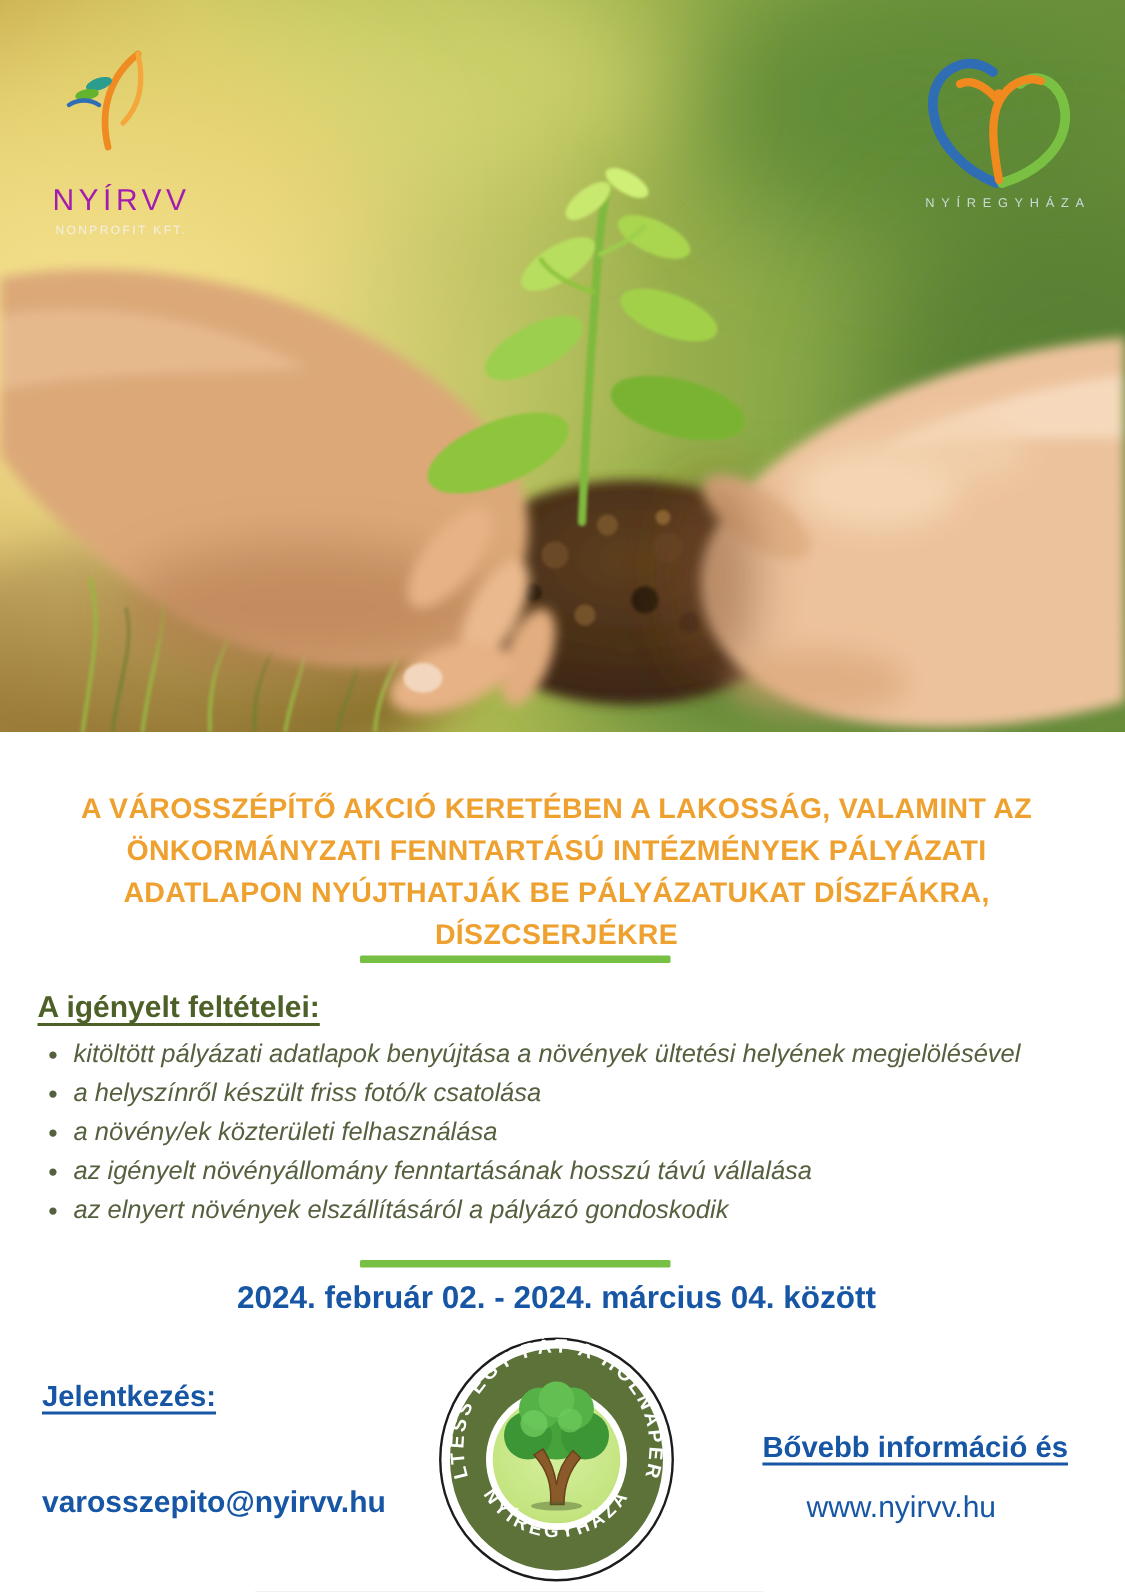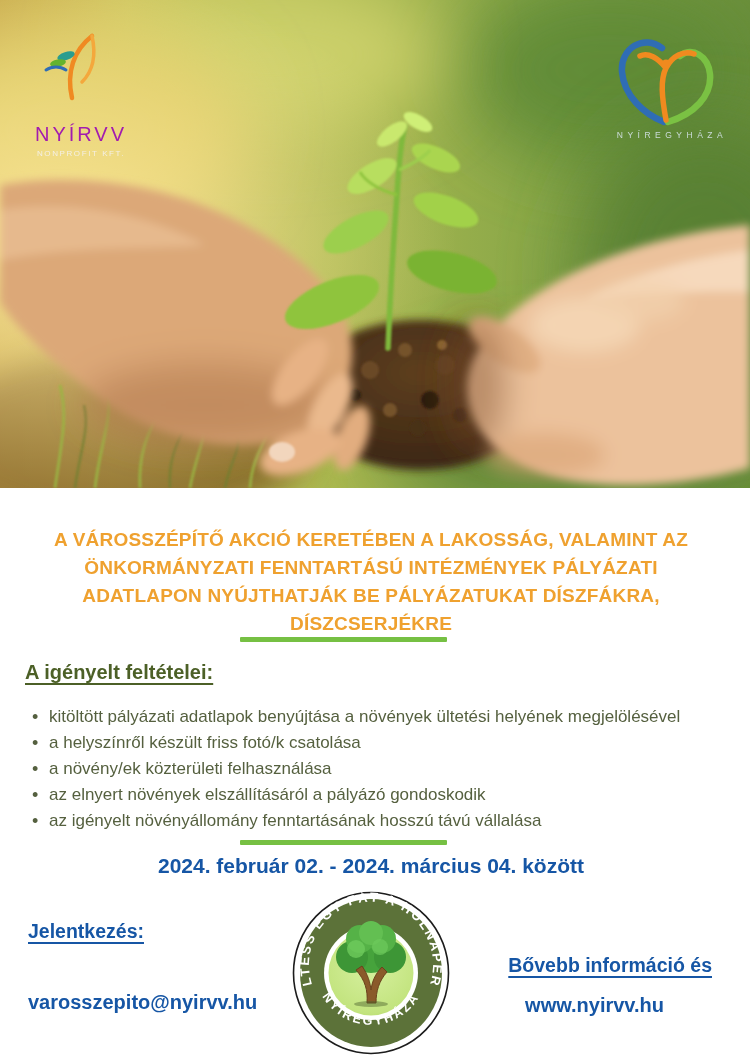--- a/index.html
+++ b/index.html
@@ -28,42 +28,42 @@
     color:#efa12f;font-size:19px;font-weight:700;line-height:28px;letter-spacing:.2px;
   }
   .divider{position:absolute;left:240px;width:207px;height:5px;background:#76c043;border-radius:1px;}
   .divider.d1{top:149px;}
   .divider.d2{top:352px;}
   .cond-heading{
     position:absolute;top:173px;left:25px;
     color:#4c6027;font-size:20px;font-weight:700;
     text-decoration:underline;text-underline-offset:4px;text-decoration-thickness:2px;
   }
-  .cond-list{position:absolute;top:216px;left:30px;right:8px;margin:0;padding:0;list-style:none;}
+  .cond-list{position:absolute;top:202px;left:30px;right:8px;margin:0;padding:0;list-style:none;font-style:italic;}
   .cond-list li{
     position:relative;padding-left:19px;color:#55603f;
     font-size:17px;line-height:26px;
   }
   .cond-list li::before{
     content:"•";position:absolute;left:2px;top:0;color:#55603f;font-size:18px;
   }
   .date-line{
     position:absolute;top:366px;left:0;width:100%;text-align:center;
     color:#1656a5;font-size:21px;font-weight:800;
   }
   
   .badge{position:absolute;top:403px;left:50%;margin-left:-79px;width:158px;height:164px;}
   .apply-label,.info-label{
     color:#1656a5;font-size:19.5px;font-weight:800;
     text-decoration:underline;text-underline-offset:4px;text-decoration-thickness:2px;
   }
   .apply-label{position:absolute;top:432px;left:28px;}
   .apply-email{position:absolute;top:503px;left:28px;color:#1656a5;font-size:20px;font-weight:800;}
   .info-label{position:absolute;top:430px;right:30px;text-align:right;line-height:31px;margin-top:32px;}
-  .info-url{position:absolute;top:506px;right:78px;color:#1656a5;font-size:20px;font-weight:700;}
+  .info-url{position:absolute;top:506px;right:78px;color:#1656a5;font-size:20px;font-weight:400;}
 </style>
 </head>
 <body>
 
 <div class="poster">
 
   <div class="photo">
     <svg width="750" height="488" viewBox="0 0 750 488">
       <defs>
         <linearGradient id="bg" x1="0" y1="0" x2="1" y2="0">
@@ -205,22 +205,22 @@
     <div class="intro">A VÁROSSZÉPÍTŐ AKCIÓ KERETÉBEN A LAKOSSÁG, VALAMINT  AZ ÖNKORMÁNYZATI FENNTARTÁSÚ INTÉZMÉNYEK PÁLYÁZATI ADATLAPON NYÚJTHATJÁK BE PÁLYÁZATUKAT DÍSZFÁKRA, DÍSZCSERJÉKRE</div>
 
     <div class="divider d1"></div>
 
     <div class="cond-heading">A igényelt feltételei:</div>
 
     <ul class="cond-list">
       <li>kitöltött pályázati adatlapok benyújtása a növények ültetési helyének megjelölésével</li>
       <li>a helyszínről készült friss fotó/k csatolása</li>
       <li>a növény/ek közterületi felhasználása</li>
+      <li>az igényelt növényállomány fenntartásának hosszú távú vállalása</li>
       <li>az elnyert növények elszállításáról a pályázó gondoskodik</li>
-      <li>az igényelt növényállomány fenntartásának hosszú távú vállalása</li>
     </ul>
 
     <div class="divider d2"></div>
 
     <div class="date-line">2024. február 02. - 2024. március 04. között</div>
 
     <div class="badge">
       <svg width="158" height="164" viewBox="0 0 158 164">
         <defs>
           <radialGradient id="inner" cx="0.5" cy="0.4" r="0.75">

